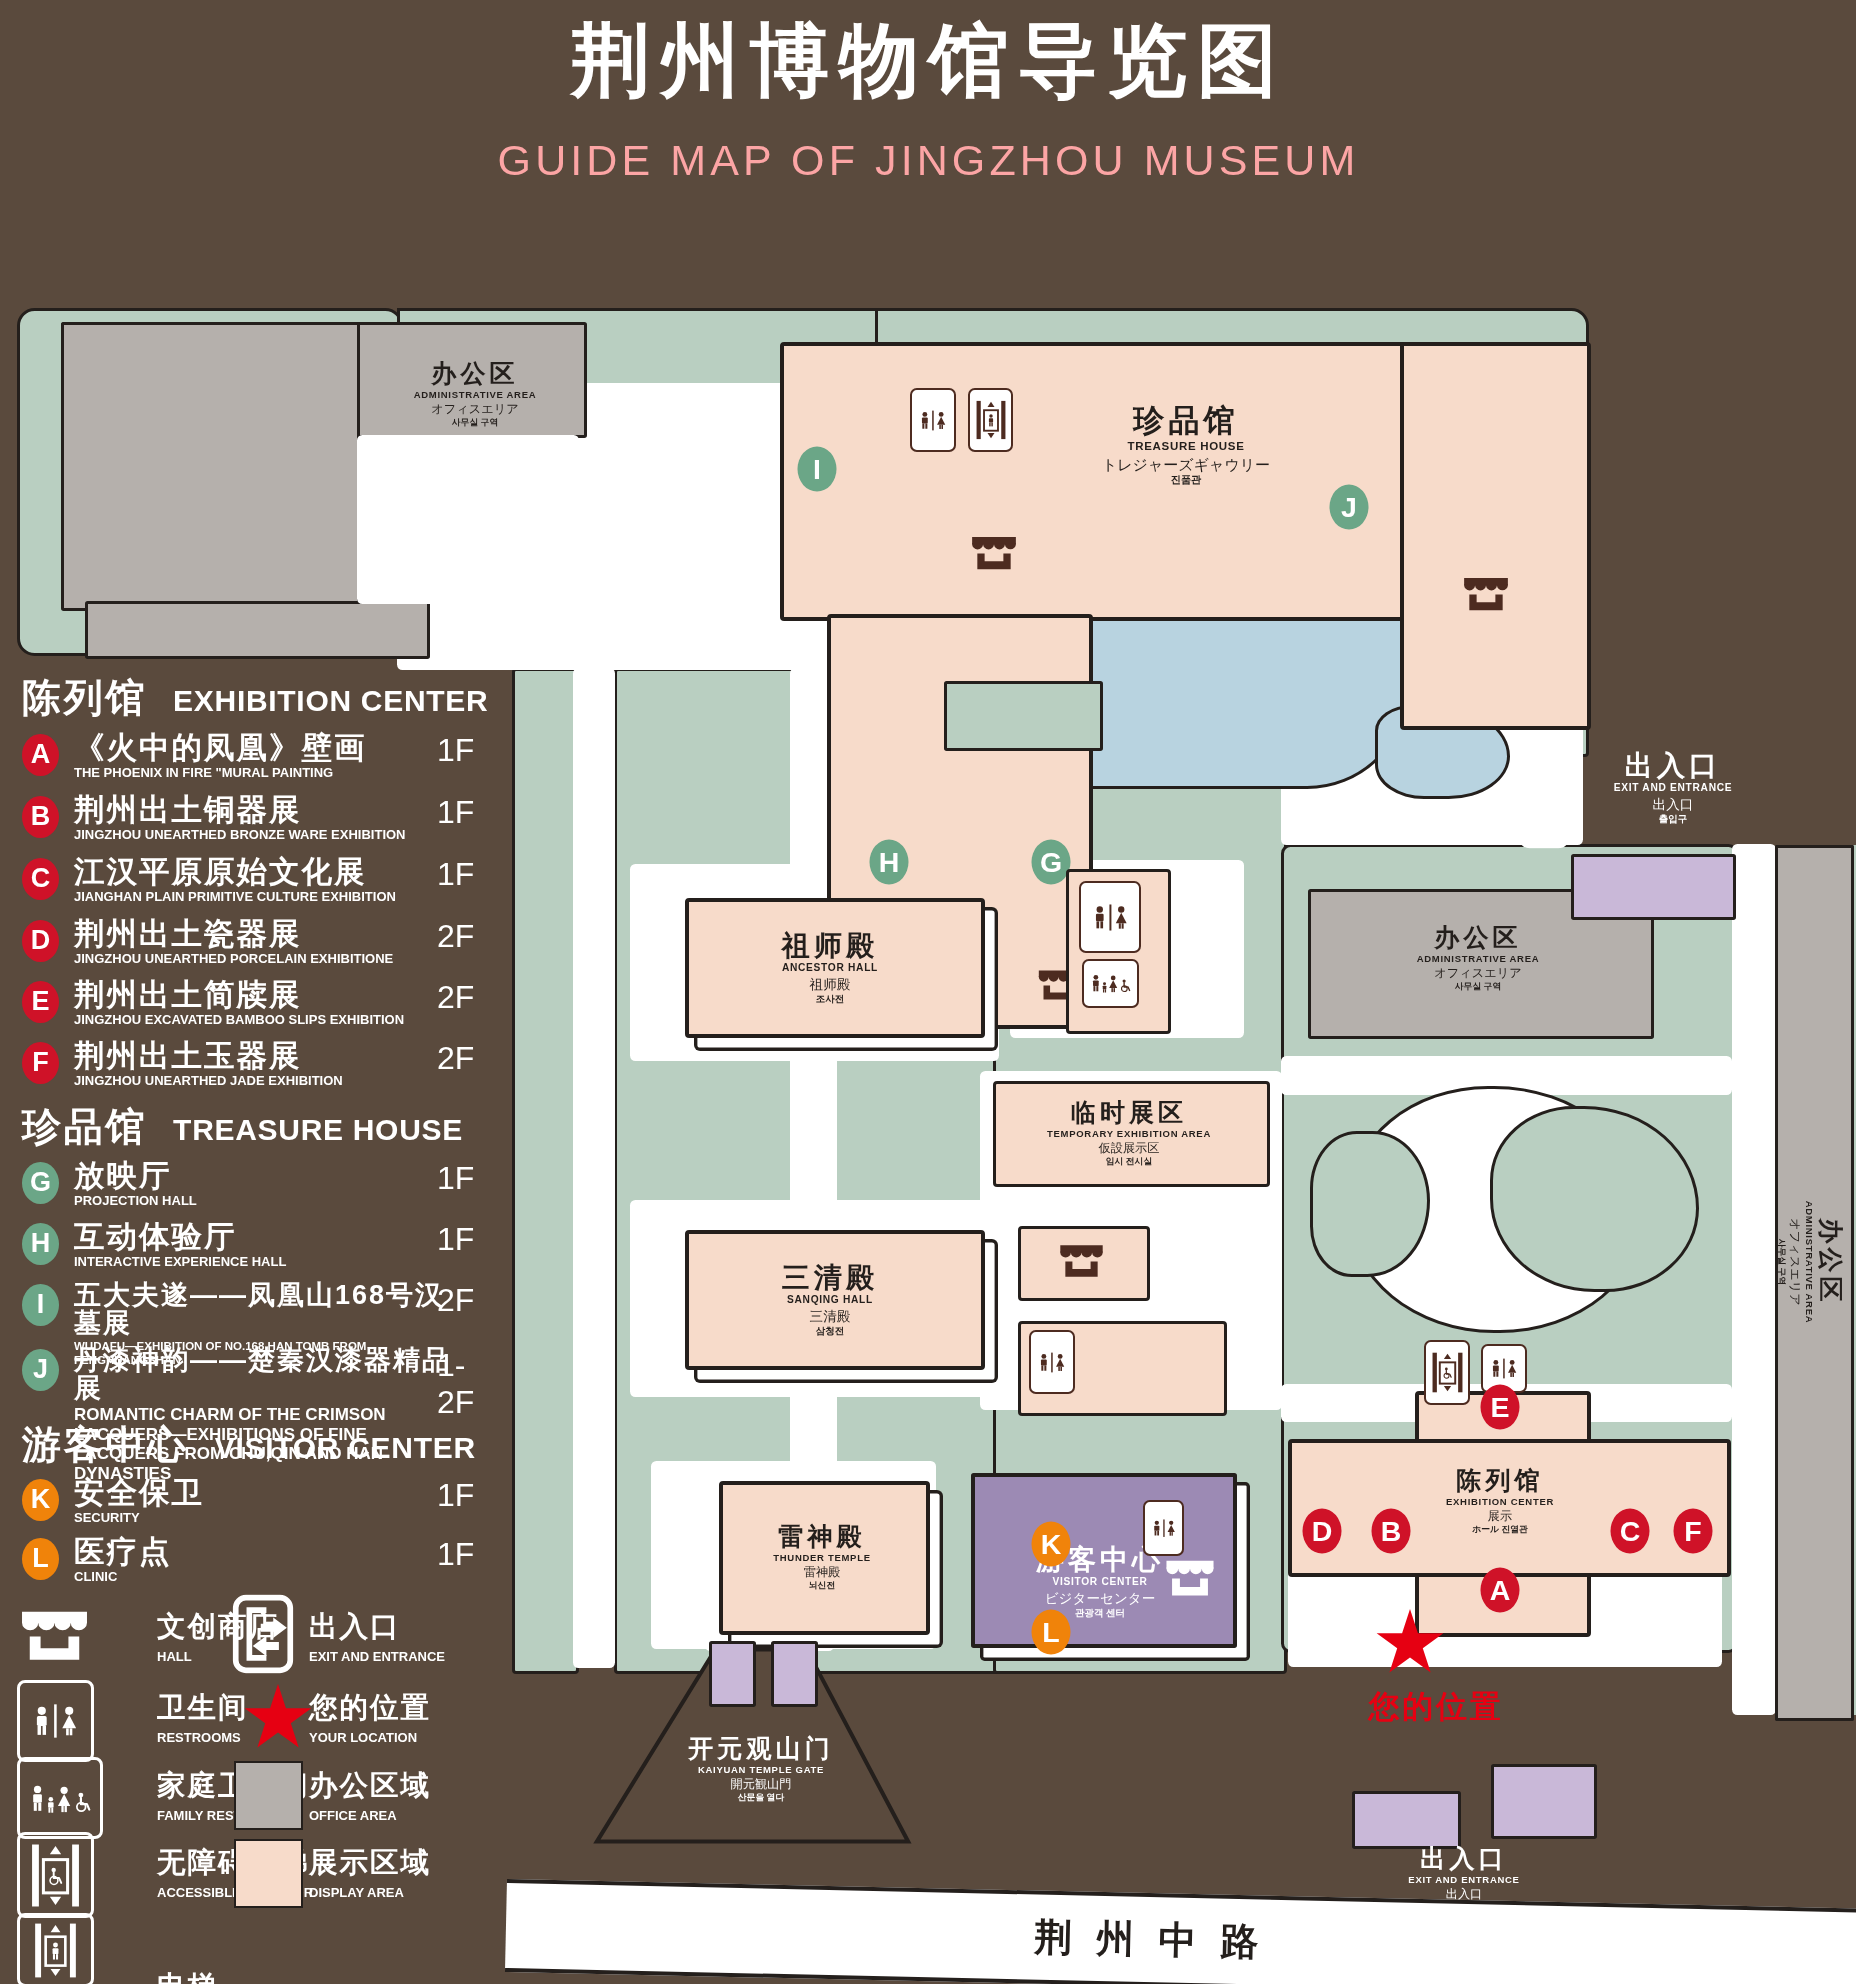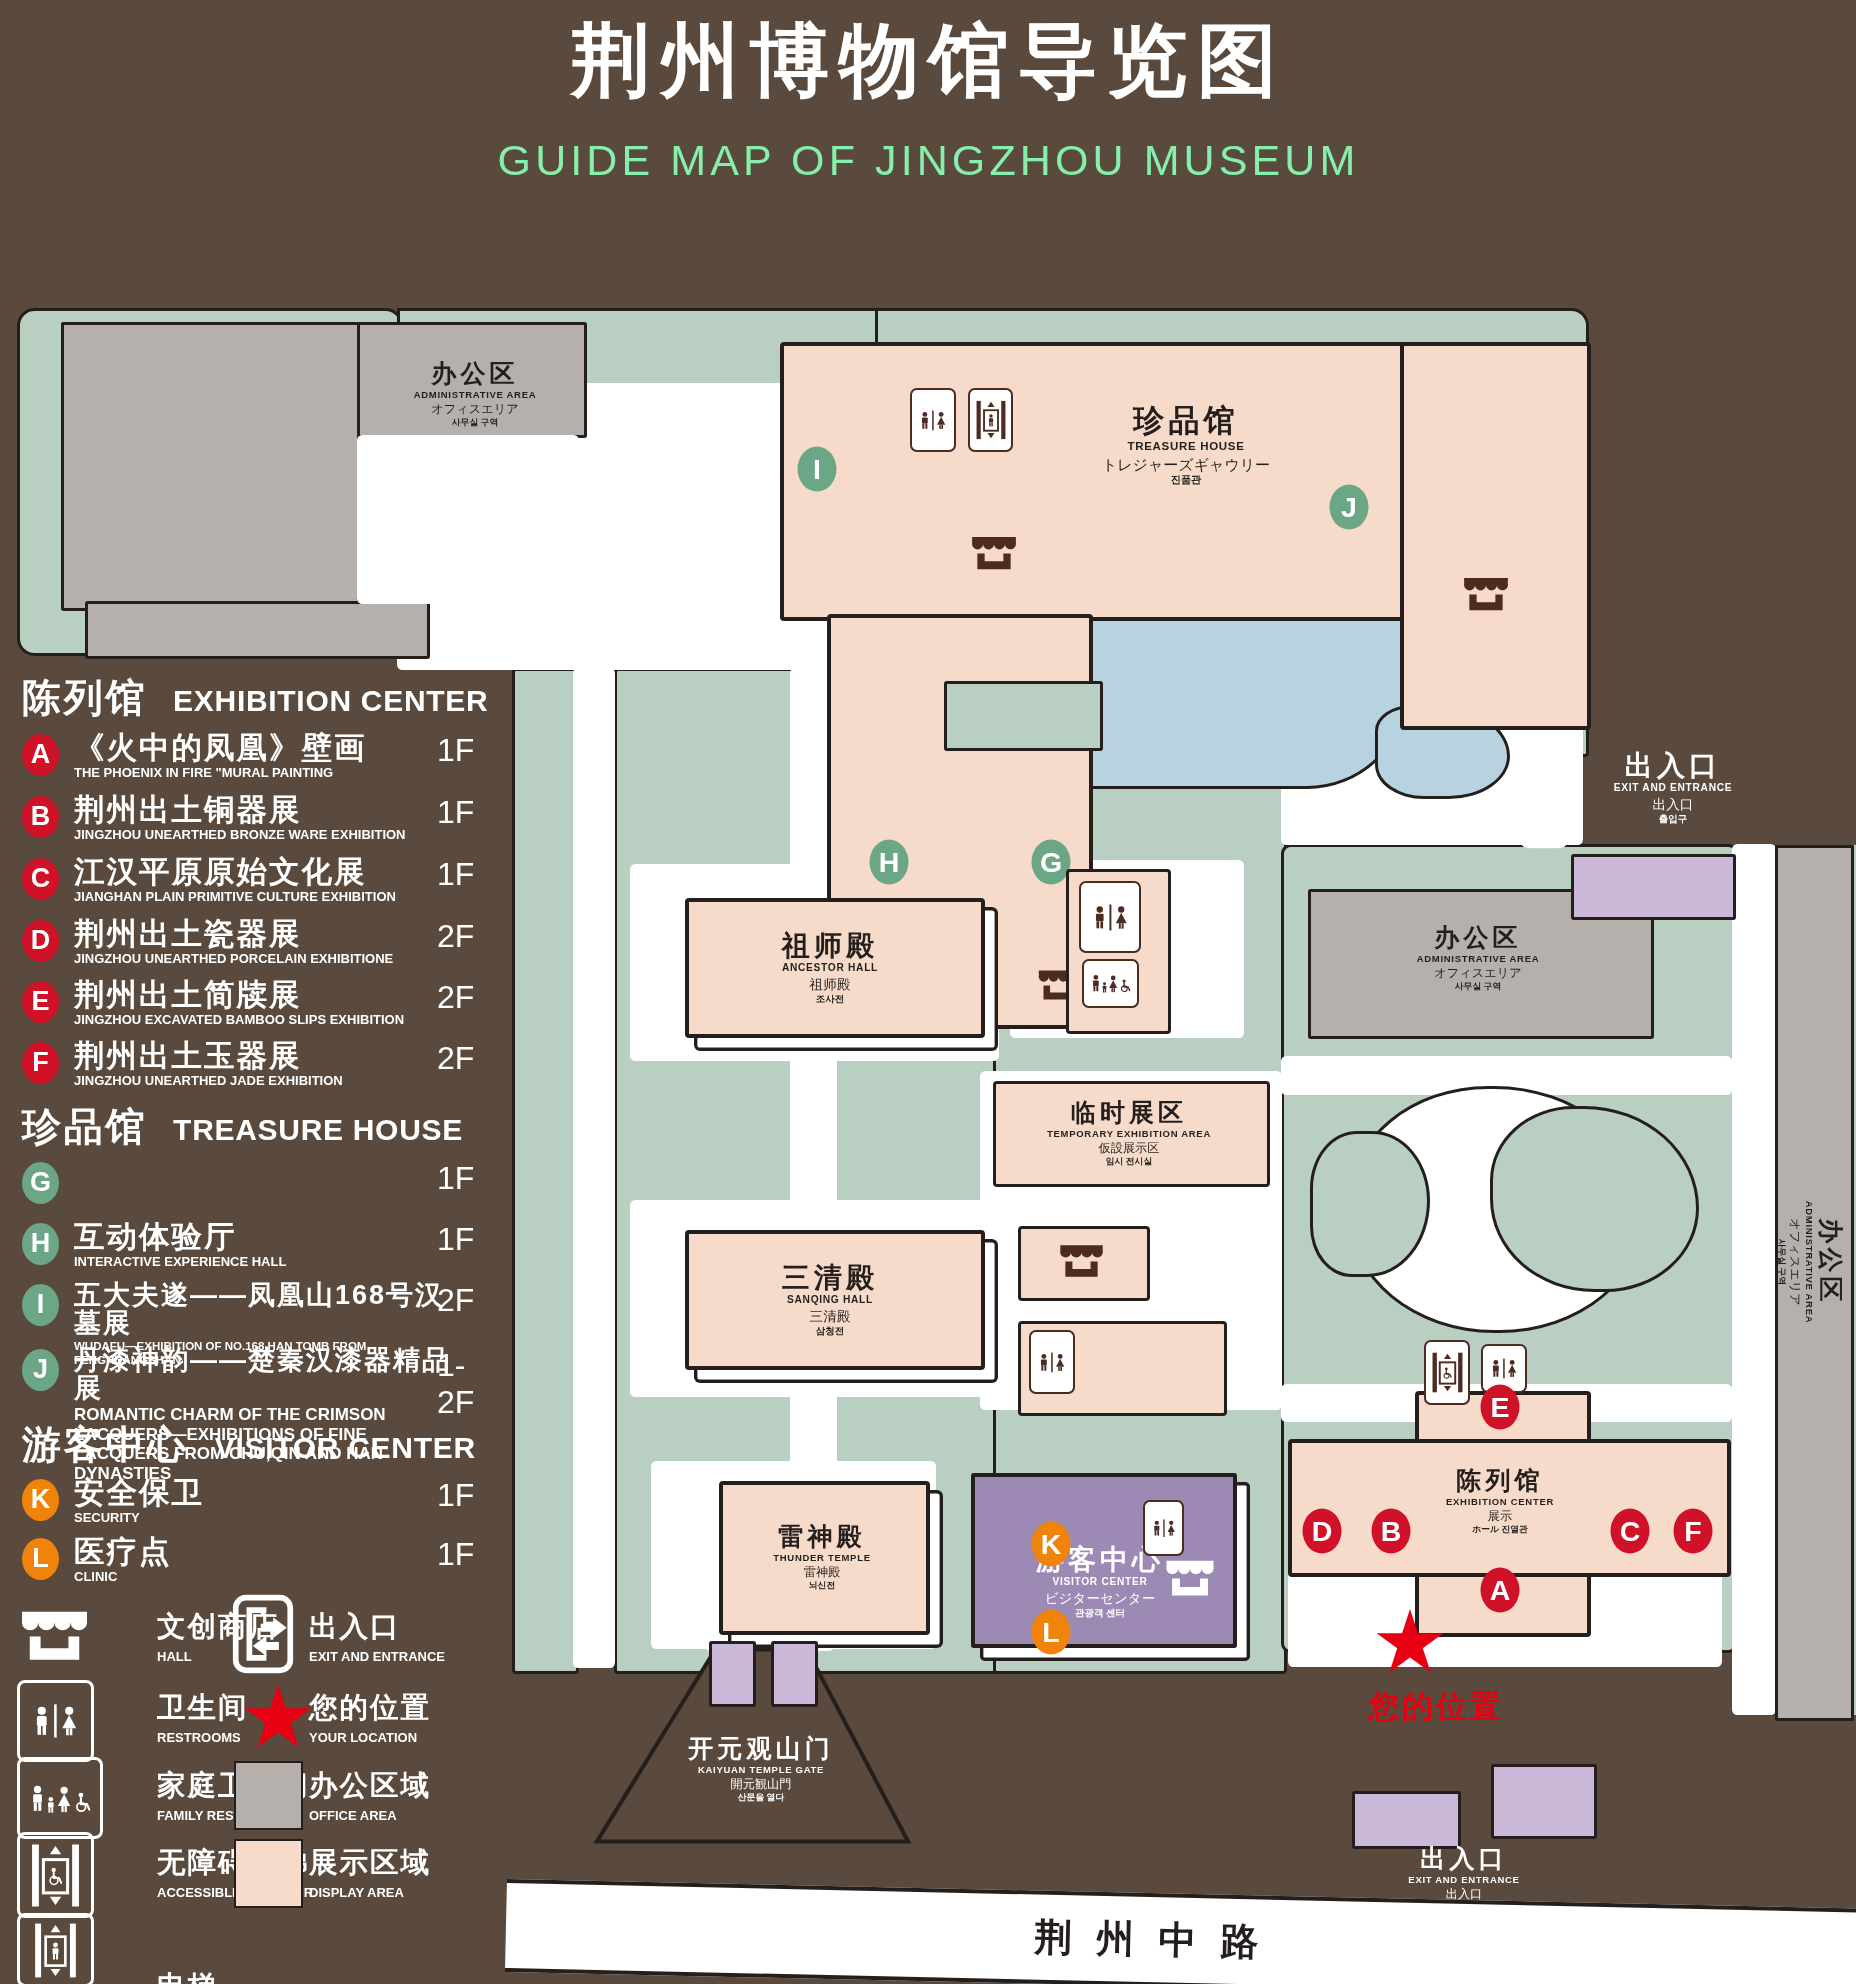--- a/index.html
+++ b/index.html
@@ -5,21 +5,21 @@
   html,body{margin:0;padding:0;}
   body{
     width:1857px;height:1985px;position:relative;overflow:hidden;
     background:#5a4a3d;
     font-family:"Liberation Sans","DejaVu Sans",sans-serif;
     color:#fff;
   }
   .abs{position:absolute;}
   
   .title{left:0;right:0;top:8.1px;text-align:center;font-size:80px;font-weight:bold;letter-spacing:9.5px;color:#fff;}
-  .subtitle{left:0;right:0;top:136px;text-align:center;font-size:43px;font-weight:500;letter-spacing:4.1px;color:#86efac;}
+  .subtitle{left:0;right:0;top:136px;text-align:center;font-size:43px;font-weight:500;letter-spacing:4.1px;color:#fca5a5;}
   
   .g{background:#b9cfc1;border:3.4px solid #241f1c;border-radius:17.6px;}
   .gsq{background:#b9cfc1;border:3.4px solid #241f1c;border-radius:4.1px;}
   .w{background:#ffffff;border-radius:5.4px;}
   .pink{background:#f7dbca;border:4.1px solid #241f1c;border-radius:4.1px;}
   .gray{background:#b5b0ac;border:3.4px solid #241f1c;border-radius:2.7px;}
   .purple{background:#9c8ab4;border:4.1px solid #241f1c;border-radius:2.7px;}
   .lpurple{background:#c9b8d8;border:3.4px solid #241f1c;border-radius:2.7px;}
   .pond{background:#b8d3e0;border:3.4px solid #241f1c;}
   .shadowed{box-shadow:11px 11px 0 -1.4px #ffffff,11px 11px 0 2px #241f1c;}
@@ -408,20 +408,24 @@
   <span class="lfloor">2F</span>
 </div>
 
 <div class="lsec" style="top:1100px">
   <span class="cn">珍品馆</span>
   <span class="en">TREASURE HOUSE</span>
 </div>
 
 <div class="litem" style="top:1159px">
   <span class="lbadge bgreen">G</span>
+  <div class="ltxt">
+      <div class="lcn">放映厅</div>
+  <div class="len">PROJECTION HALL</div>
+    </div>
   <span class="lfloor">1F</span>
 </div>
 <div class="litem" style="top:1220px">
   <span class="lbadge bgreen">H</span>
   <div class="ltxt">
       <div class="lcn">互动体验厅</div>
   <div class="len">INTERACTIVE EXPERIENCE HALL</div>
     </div>
   <span class="lfloor">1F</span>
 </div>

